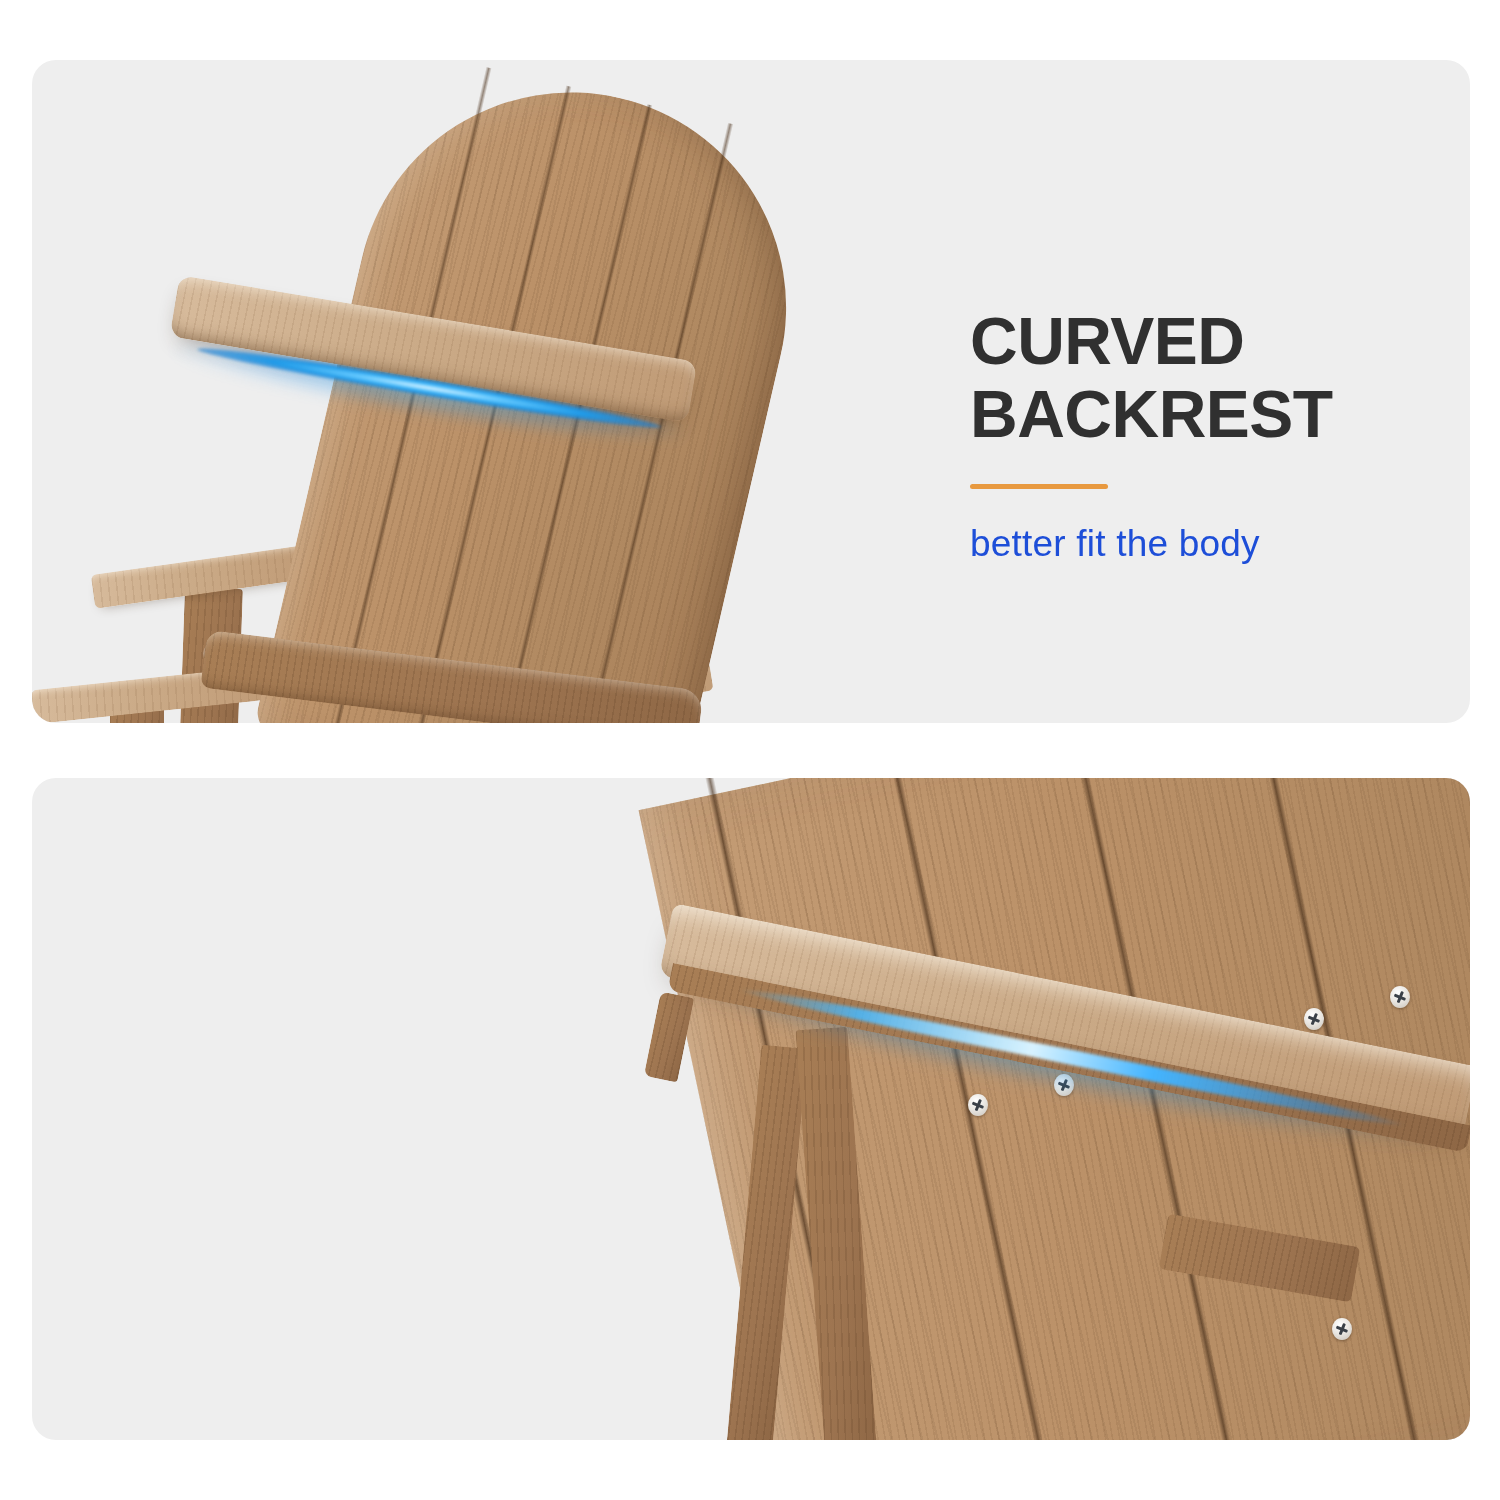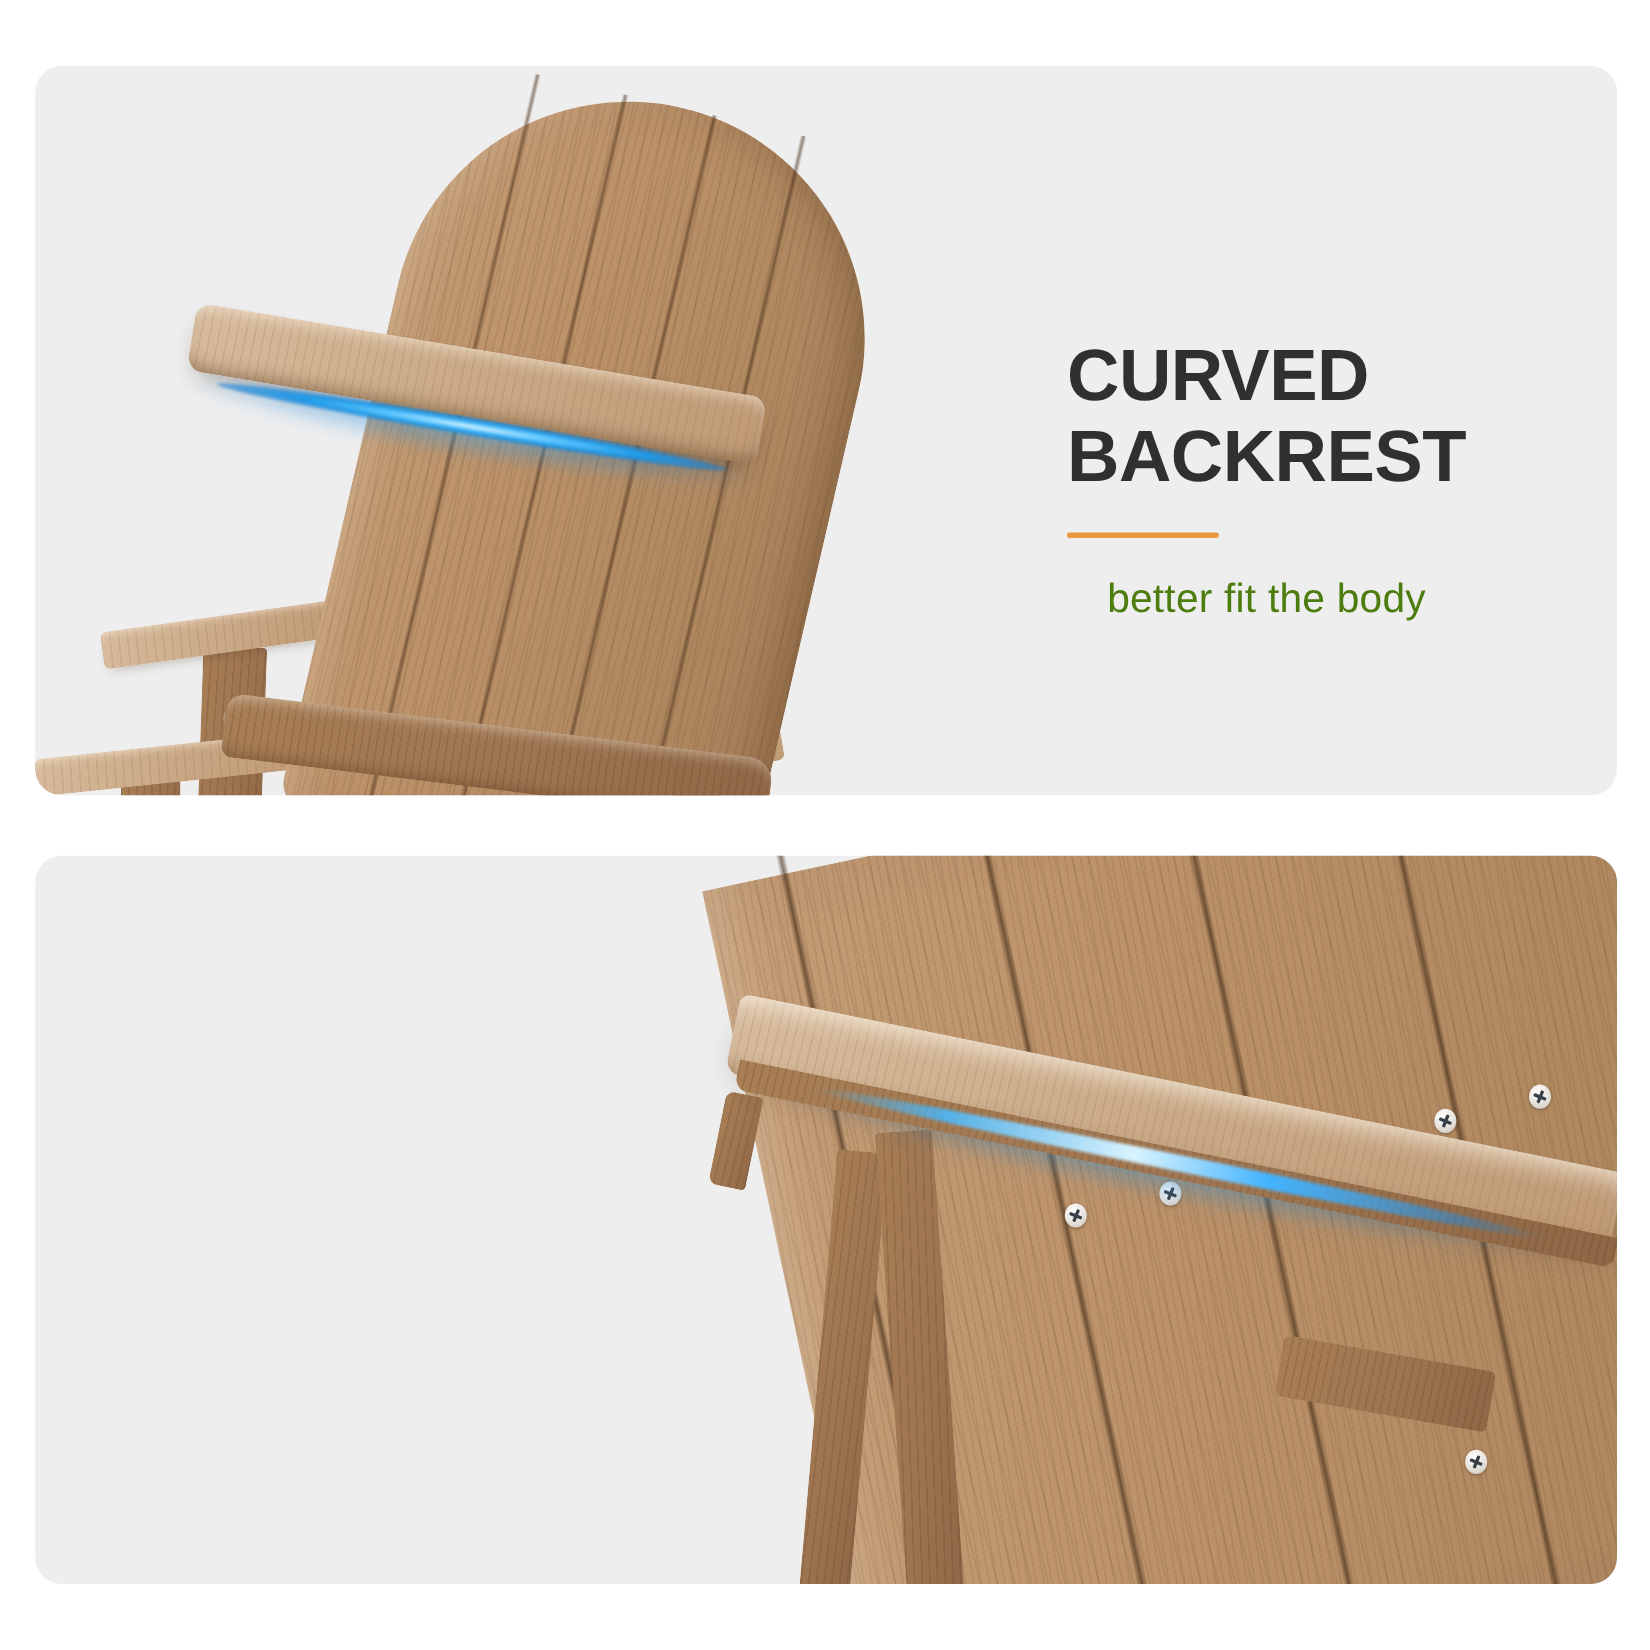--- a/index.html
+++ b/index.html
@@ -35,24 +35,23 @@
     white-space:pre-line;
   }
   .rule{
     width:138px;height:5px;border-radius:3px;
     background:#e8993f;
     margin:34px 0 34px 0;
   }
   .subline{
     font-size:37px;
     font-weight:400;
-    color:#4d7c0f;
+    color:#1d4ed8;
     margin:0;
     letter-spacing:0.2px;
-    text-align:center;
   }
 
   #copy-1{left:938px;top:245px;}
 
   
   
   .wood{
     background:
       repeating-linear-gradient(92deg,
         rgba(120,85,52,.16) 0px, rgba(120,85,52,.16) 1.5px,

